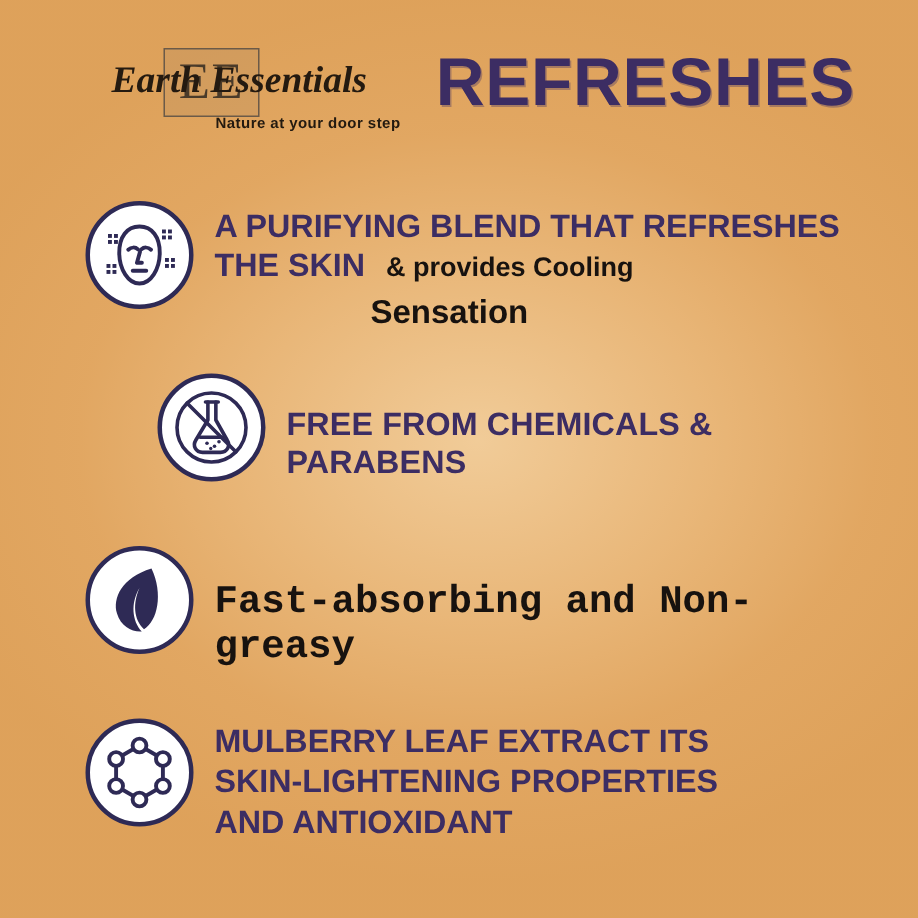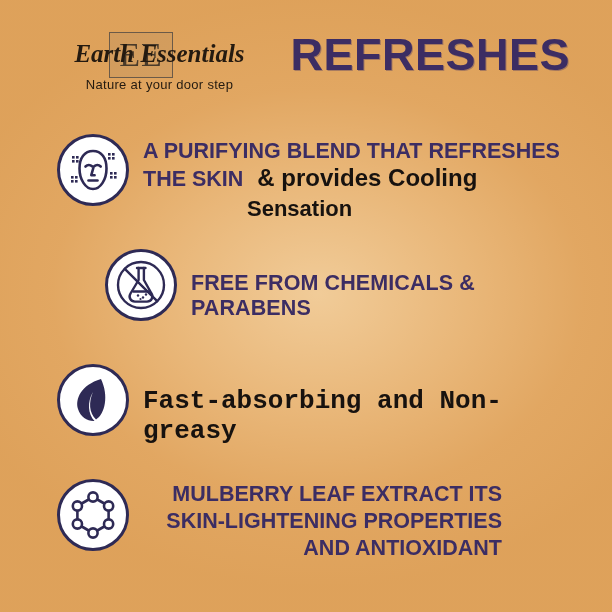--- a/index.html
+++ b/index.html
@@ -87,24 +87,24 @@
     color: #241a10;
     letter-spacing: 0px;
     white-space: nowrap;
     z-index: 2;
   }
   .logo-tag {
     position: absolute;
     left: 0;
     top: 45px;
     width: 215px;
-    text-align: center;
-    font-family: "Liberation Sans", sans-serif;
-    font-weight: normal;
-    font-size: 13px;
+    text-align: right;
+    font-family: "Liberation Sans", sans-serif;
+    font-weight: bold;
+    font-size: 10px;
     color: #231a10;
     letter-spacing: 0.3px;
     white-space: nowrap;
   }
 
   .headline {
     position: absolute;
     right: 42px;
     top: 29px;
     font-family: "Liberation Sans", sans-serif;
@@ -126,21 +126,21 @@
   .row {
     position: absolute;
     left: 0;
     width: 528px;
     display: flex;
     align-items: flex-start;
   }
   .row-1 { top: 16px; }
   .row-2 { top: 131px; padding-left: 48px; }
   .row-3 { top: 246px; }
-  .row-4 { top: 361px; text-align: right; }
+  .row-4 { top: 361px; }
 
   .icon-wrap {
     flex: 0 0 auto;
     width: 72px;
     height: 72px;
     margin-left: 57px;
     border-radius: 50%;
     background: #ffffff;
     border: 3px solid #2e2a55;
     box-sizing: border-box;
@@ -189,21 +189,21 @@
   .row1-line2 .pp {
     font-family: "Liberation Sans", sans-serif;
     font-weight: bold;
     font-size: 21.5px;
     color: #3c2d63;
     text-transform: uppercase;
   }
   .row1-line2 .bb {
     font-family: "Liberation Sans", sans-serif;
     font-weight: bold;
-    font-size: 24px;
+    font-size: 18px;
     color: #17120f;
     margin-left: 14px;
     text-align: right;
   }
   .row1-line3 {
     margin: 0;
     padding-left: 104px;
     font-family: "Liberation Sans", sans-serif;
     font-weight: bold;
     font-size: 22px;

